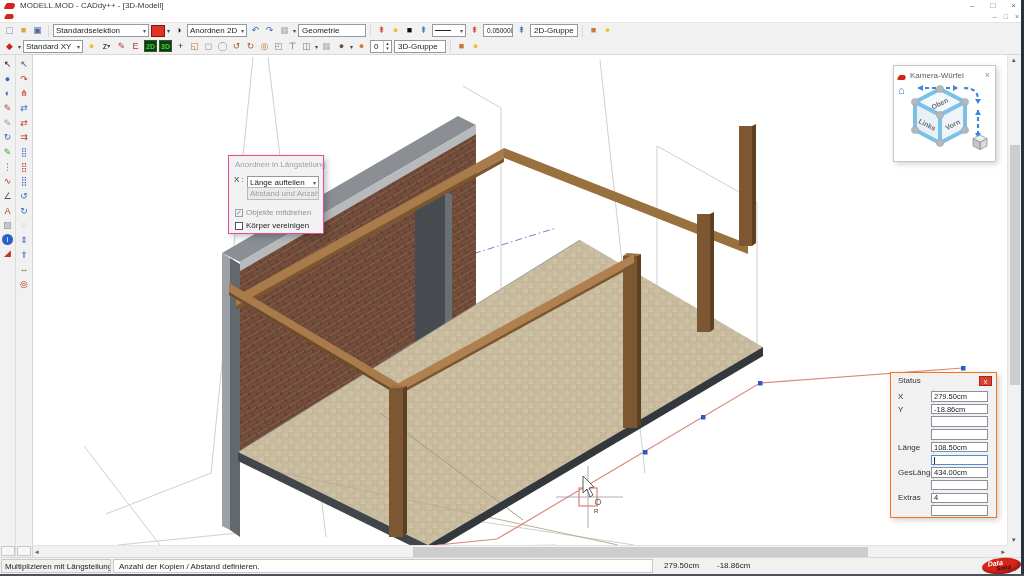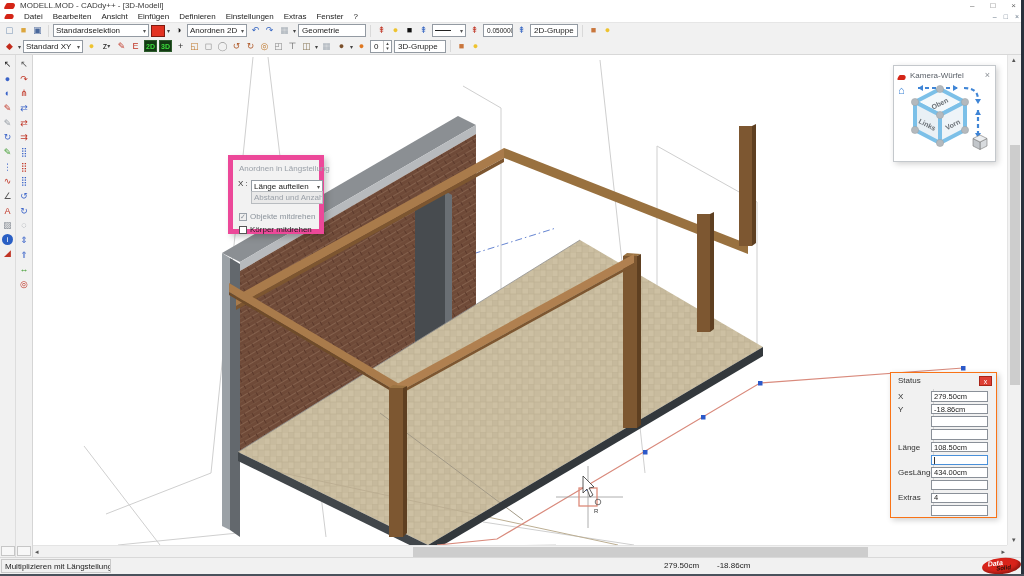--- a/index.html
+++ b/index.html
@@ -29,21 +29,21 @@
   .badge{min-width:13px;height:12px;background:#14381406;background-color:#133913;border:1px solid #2c5c2c;color:#3bdc3b;font-size:7px;font-weight:bold;display:flex;align-items:center;justify-content:center;flex:none}
   .spinner{width:22px;height:13px;background:#fff;border:1px solid #939aa2;font-size:8px;display:flex;align-items:center;padding-left:3px;position:relative;flex:none}
   .spx{position:absolute;right:0;top:0;width:8px;height:11px;display:flex;flex-direction:column;align-items:center;font-size:5px;color:#444;border-left:1px solid #c8c8c8;line-height:5.5px}
   
   .lefttb{position:absolute;left:0;top:55px;width:33px;height:502px;background:#f1f1f1;border-right:1px solid #d5d5d5;display:flex}
   .ltcol{width:16px;display:flex;flex-direction:column;align-items:center;padding-top:2px}
   .ltcol .ticon{width:14px;height:14.7px;font-size:9px}
   
   .vp{position:absolute;left:33px;top:55px;background:#fff}
   
-  .dialog{position:absolute;left:228px;top:155px;width:96px;height:79px;background:#f2f2f2;border:5px solid #ec4899;box-shadow:3px 3px 6px rgba(0,0,0,.22);font-size:8px;z-index:5}
+  .dialog{position:absolute;left:228px;top:155px;width:96px;height:79px;background:#f2f2f2;border:1px solid #ec4899;box-shadow:3px 3px 6px rgba(0,0,0,.22);font-size:8px;z-index:5}
   .dlg-title{color:#9aa0a8;padding:4px 0 0 6px;white-space:nowrap}
   .dlg-xlabel{position:absolute;left:5px;top:19px;color:#333}
   .dlg-c1{position:absolute;left:18px;top:20px;width:72px}
   .dlg-c2{position:absolute;left:18px;top:31px;width:72px}
   .chkrow{position:absolute;left:6px;display:flex;align-items:center;gap:3px;white-space:nowrap}
   .chk{width:8px;height:8px;background:#fff;border:1px solid #555;flex:none;display:flex;align-items:center;justify-content:center;font-size:7px;line-height:1}
   .chkrow.disabled{color:#8b939b}
   .chkrow.disabled .chk{border-color:#9aa2aa;background:#f0f0f0;color:#8b939b}
   
   .campanel{position:absolute;left:893px;top:65px;width:103px;height:97px;background:#fff;border:1px solid #c4c8cc;box-shadow:2px 2px 6px rgba(0,0,0,.18);z-index:5}
@@ -92,31 +92,20 @@
   <span>MODELL.MOD  -  CADdy++ - [3D-Modell]</span>
   <span class="winbtns">
     <span>–</span>
     <span>□</span>
     <span>×</span>
   </span>
 </div>
 
 <div class="menubar">
   <span class="applogo" style="width:9px;height:5px"></span>
-  <span style="display:flex">
-      <span class="menu-item">Datei</span>
-      <span class="menu-item">Bearbeiten</span>
-      <span class="menu-item">Ansicht</span>
-      <span class="menu-item">Einfügen</span>
-      <span class="menu-item">Definieren</span>
-      <span class="menu-item">Einstellungen</span>
-      <span class="menu-item">Extras</span>
-      <span class="menu-item">Fenster</span>
-      <span class="menu-item">?</span>
-    </span>
 </div>
 <span class="mdibtns">
   <span>–</span>
   <span>□</span>
   <span>×</span>
 </span>
 
 <div class="toolbar tb1">
   <span class="iconrow">
       <span class="ticon" style="color: rgb(122, 149, 181);">▢</span>
@@ -387,21 +376,21 @@
     </div>
   <div class="combo disabled dlg-c2">
       <span>Abstand und Anzahl</span>
     </div>
   <div class="chkrow disabled" style="top:52px">
     <span class="chk">✓</span>
     <span>Objekte mitdrehen</span>
   </div>
   <div class="chkrow" style="top:65px">
     <span class="chk"></span>
-    <span>Körper mitdrehen</span>
+    <span>Körper vereinigen</span>
   </div>
 </div>
 
 <div class="campanel">
   <div class="cam-title">
     <span class="applogo" style="width:8px;height:5px;margin:0 4px"></span>
     <span>Kamera-Würfel</span>
     <span class="cam-close">×</span>
   </div>
   <svg width="101" height="80" viewBox="0 0 101 80">
@@ -502,20 +491,21 @@
   <span class="varrU">▴</span>
   <div class="vthumb"></div>
   <span class="varrD">▾</span>
 </div>
 <div class="scorner"></div>
 <div class="cbox" style="left:1px"></div>
 <div class="cbox" style="left:17px"></div>
 
 <div class="statusbar">
   <div class="sb-box1">Multiplizieren mit Längsteilung</div>
+  <div class="sb-box2">Anzahl der Kopien / Abstand definieren.</div>
   <span class="sb-x">279.50cm</span>
   <span class="sb-y">-18.86cm</span>
   <div class="sb-logo">
     <span class="l1">Data</span>
     <span class="l2">Solid</span>
   </div>
 </div>
 
 <div class="edge-right"></div>
 <div class="edge-bottom"></div>

